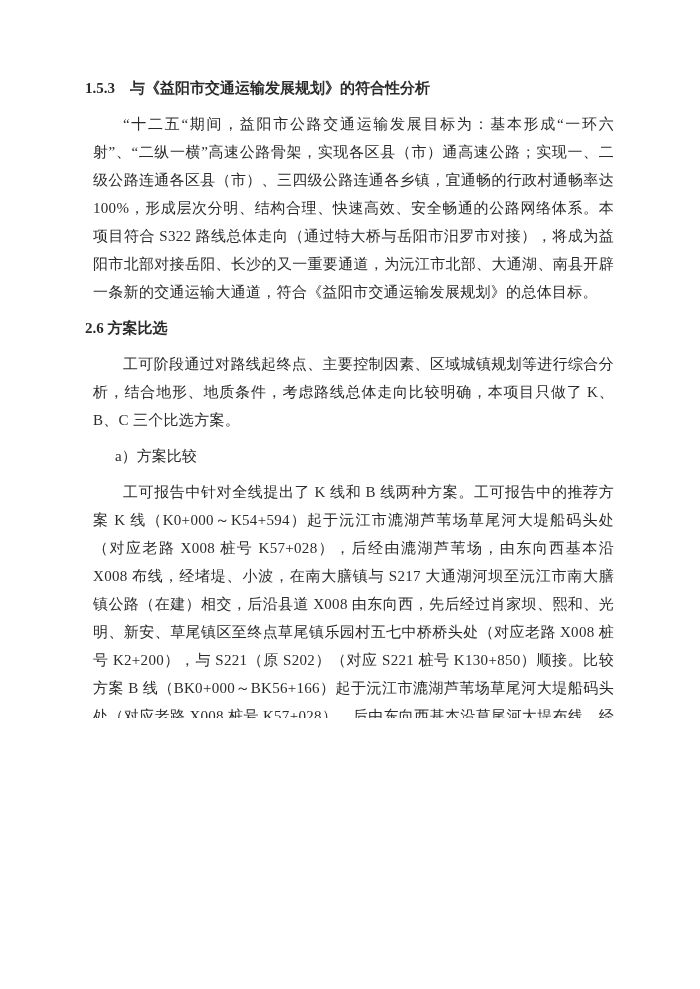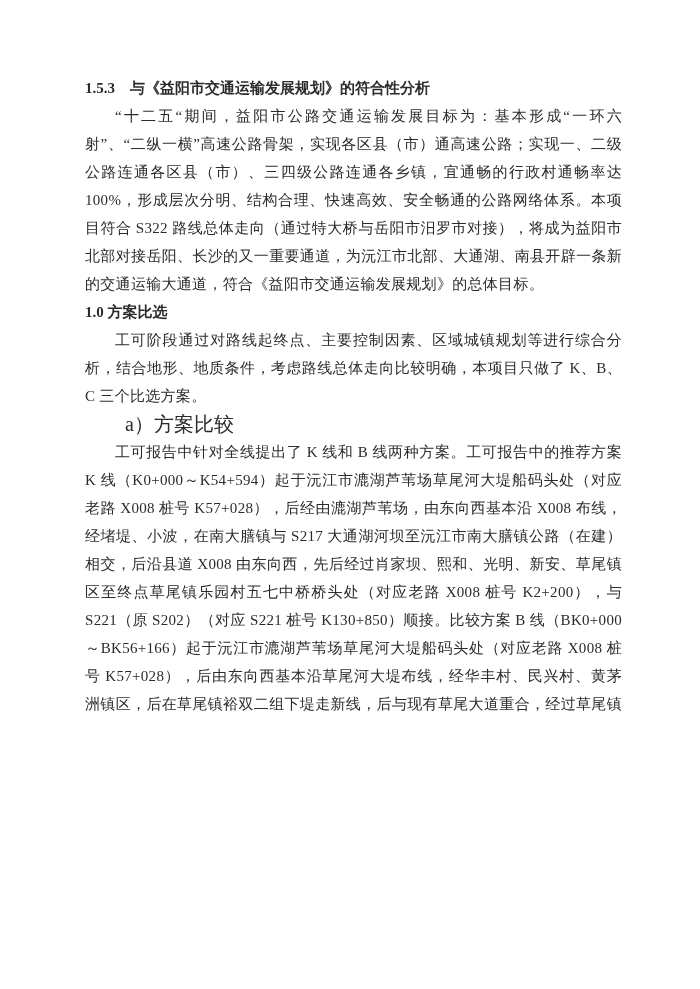--- a/index.html
+++ b/index.html
@@ -25,27 +25,27 @@
   .heading {
     font-size: 15px;
     line-height: 28px;
     font-weight: 700;
     margin: 0;
     text-align: left;
   }
   .para {
     font-size: 15px;
     line-height: 28px;
-    margin: 0;
+    margin: 8px;
     text-align: justify;
     text-indent: 2em;
     letter-spacing: 0.3px;
   }
   .subheading {
-    font-size: 20px;
+    font-size: 15px;
     line-height: 28px;
     margin: 0;
     text-indent: 2em;
     text-align: left;
   }
   .page-footer {
     position: absolute;
     left: 0;
     right: 0;
     top: 917px;
@@ -60,21 +60,21 @@
 
 <div class="page">
   <div class="content">
 
     <h3 class="heading">1.5.3　与《益阳市交通运输发展规划》的符合性分析</h3>
 
     <p class="para">“十二五“期间，益阳市公路交通运输发展目标为：基本形成“一环六射”、“二纵一横”高速公路骨架，实现各区县（市）通高速公路；实现一、二级公路连通各区县（市）、三四级公路连通各乡镇，宜通畅的行政村通畅率达 100%，形成层次分明、结构合理、快速高效、安全畅通的公路网络体系。本项目符合 S322 路线总体走向（通过特大桥与岳阳市汨罗市对接），将成为益阳市北部对接岳阳、长沙的又一重要通道，为沅江市北部、大通湖、南县开辟一条新的交通运输大通道，符合《益阳市交通运输发展规划》的总体目标。</p>
 
 
 
-    <h3 class="heading">1.0 方案比选</h3>
+    <h3 class="heading">2.6 方案比选</h3>
 
     <p class="para">工可阶段通过对路线起终点、主要控制因素、区域城镇规划等进行综合分析，结合地形、地质条件，考虑路线总体走向比较明确，本项目只做了 K、B、C 三个比选方案。</p>
 
 
     <p class="subheading">a）方案比较</p>
 
     <p class="para">工可报告中针对全线提出了 K 线和 B 线两种方案。工可报告中的推荐方案 K 线（K0+000～K54+594）起于沅江市漉湖芦苇场草尾河大堤船码头处（对应老路 X008 桩号 K57+028），后经由漉湖芦苇场，由东向西基本沿 X008 布线，经堵堤、小波，在南大膳镇与 S217 大通湖河坝至沅江市南大膳镇公路（在建）相交，后沿县道 X008 由东向西，先后经过肖家坝、熙和、光明、新安、草尾镇区至终点草尾镇乐园村五七中桥桥头处（对应老路 X008 桩号 K2+200），与 S221（原 S202）（对应 S221 桩号 K130+850）顺接。比较方案 B 线（BK0+000～BK56+166）起于沅江市漉湖芦苇场草尾河大堤船码头处（对应老路 X008 桩号 K57+028），后由东向西基本沿草尾河大堤布线，经华丰村、民兴村、黄茅洲镇区，后在草尾镇裕双二组下堤走新线，后与现有草尾大道重合，经过草尾镇区至终点草尾镇乐园村五七中桥桥头处（对应老路 X008 桩号 K2+200），与</p>
 
   </div>
 

